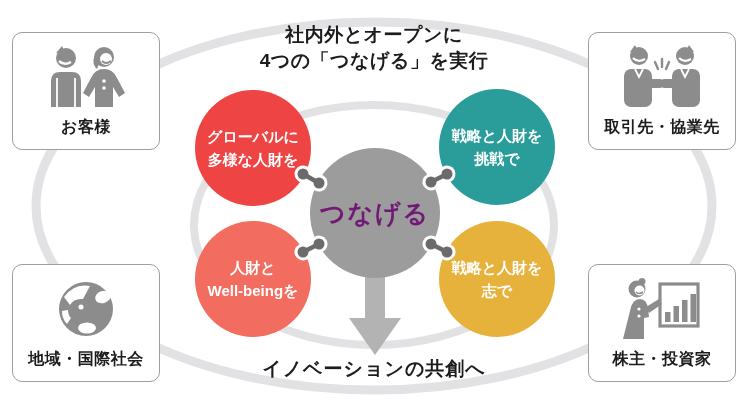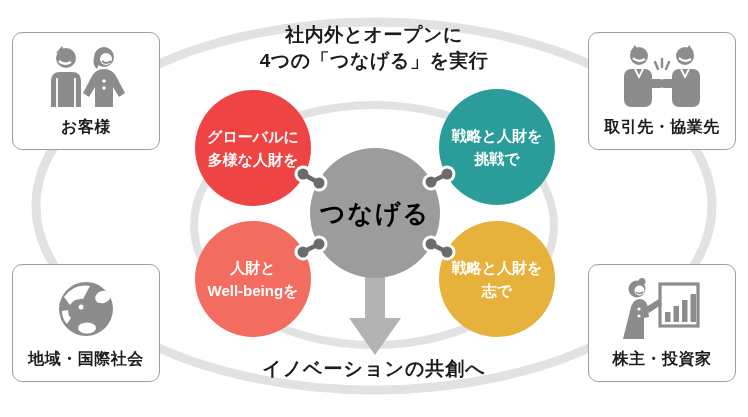--- a/index.html
+++ b/index.html
@@ -24,21 +24,21 @@
     color:#fff;font-weight:bold;font-size:15px;line-height:1.55;
   }
   .bubble-global{left:195px;top:90px;background:#ef4444;}
   .bubble-strategy{left:439px;top:89px;background:#2a9d9b;}
   .bubble-wellbeing{left:195px;top:221px;background:#f26d5f;}
   .bubble-company{left:439px;top:221px;background:#e6b23c;}
   
   .center-circle{
     position:absolute;left:310px;top:148px;width:130px;height:130px;border-radius:50%;
     background:#9c9c9c;display:flex;align-items:center;justify-content:center;
-    color:#000000;font-weight:bold;font-size:25px;letter-spacing:2px;text-align:center;
+    color:#701a75;font-weight:bold;font-size:25px;letter-spacing:2px;text-align:center;
   }
   
   .box{
     position:absolute;width:148px;height:118px;background:#fff;
     border:1.5px solid #9f9f9f;border-radius:10px;box-sizing:border-box;
   }
   .box-tl{left:12px;top:32px;}
   .box-tr{left:588px;top:32px;}
   .box-bl{left:12px;top:264px;}
   .box-br{left:588px;top:264px;}

